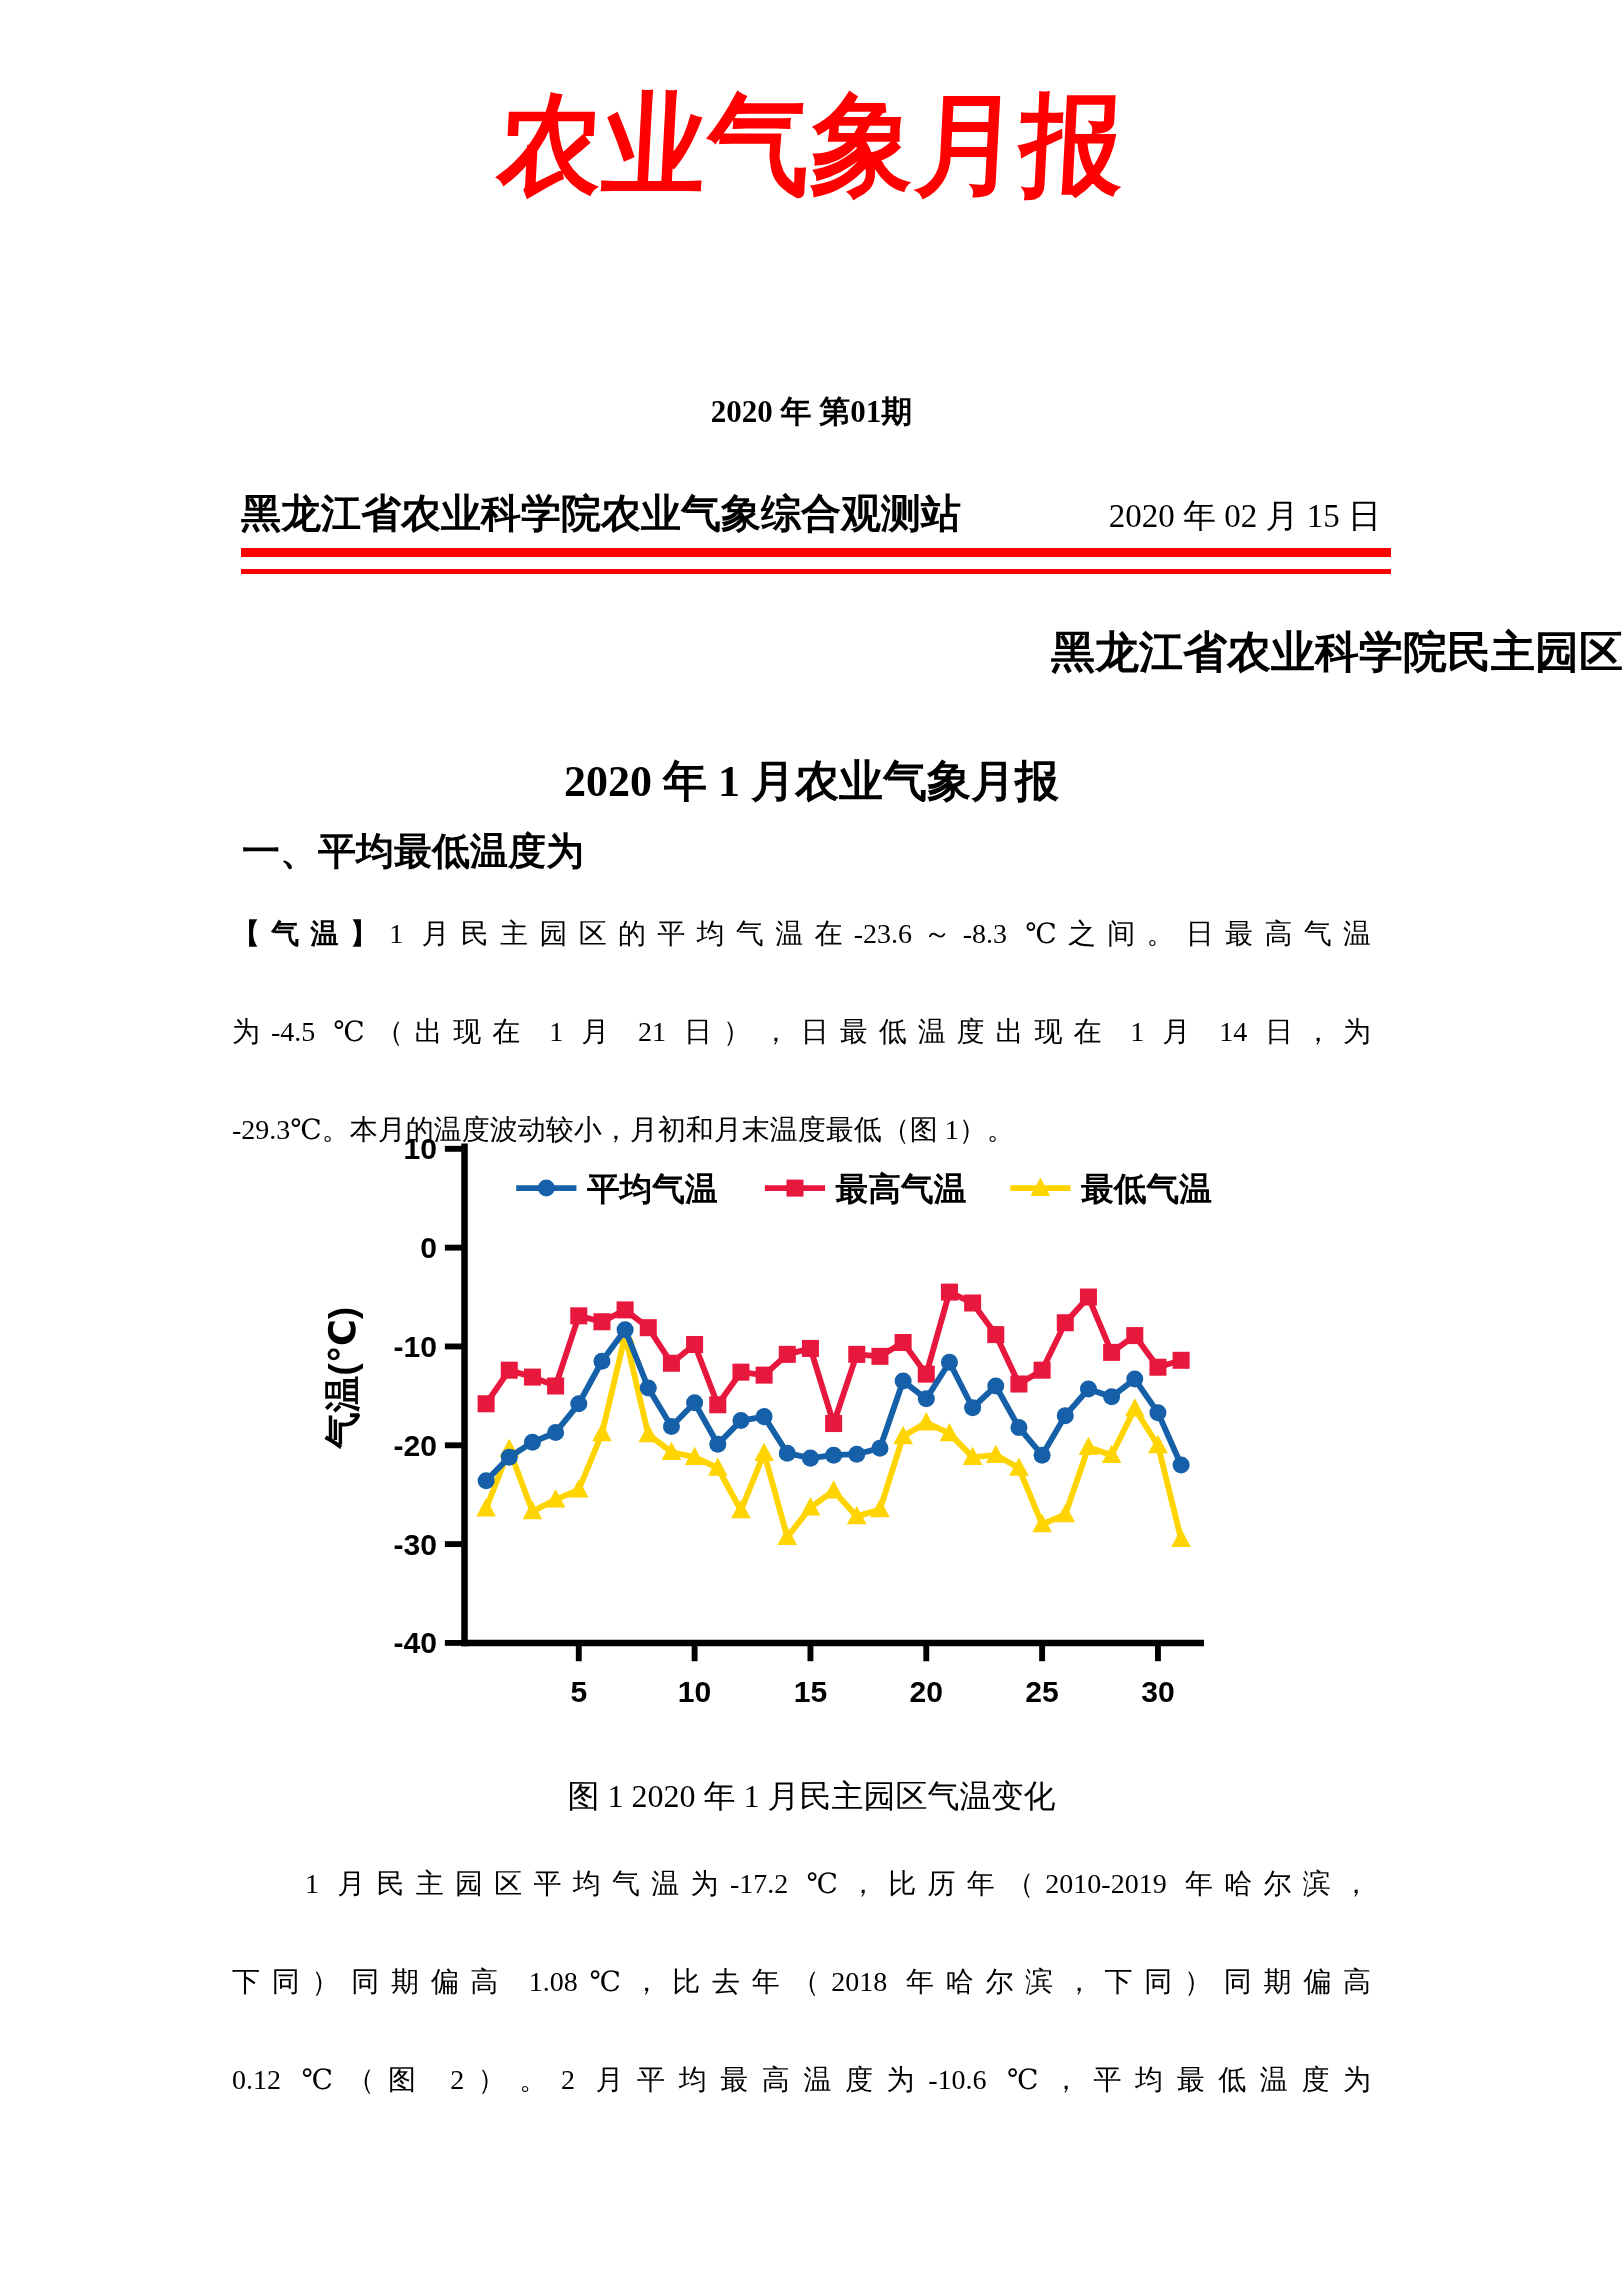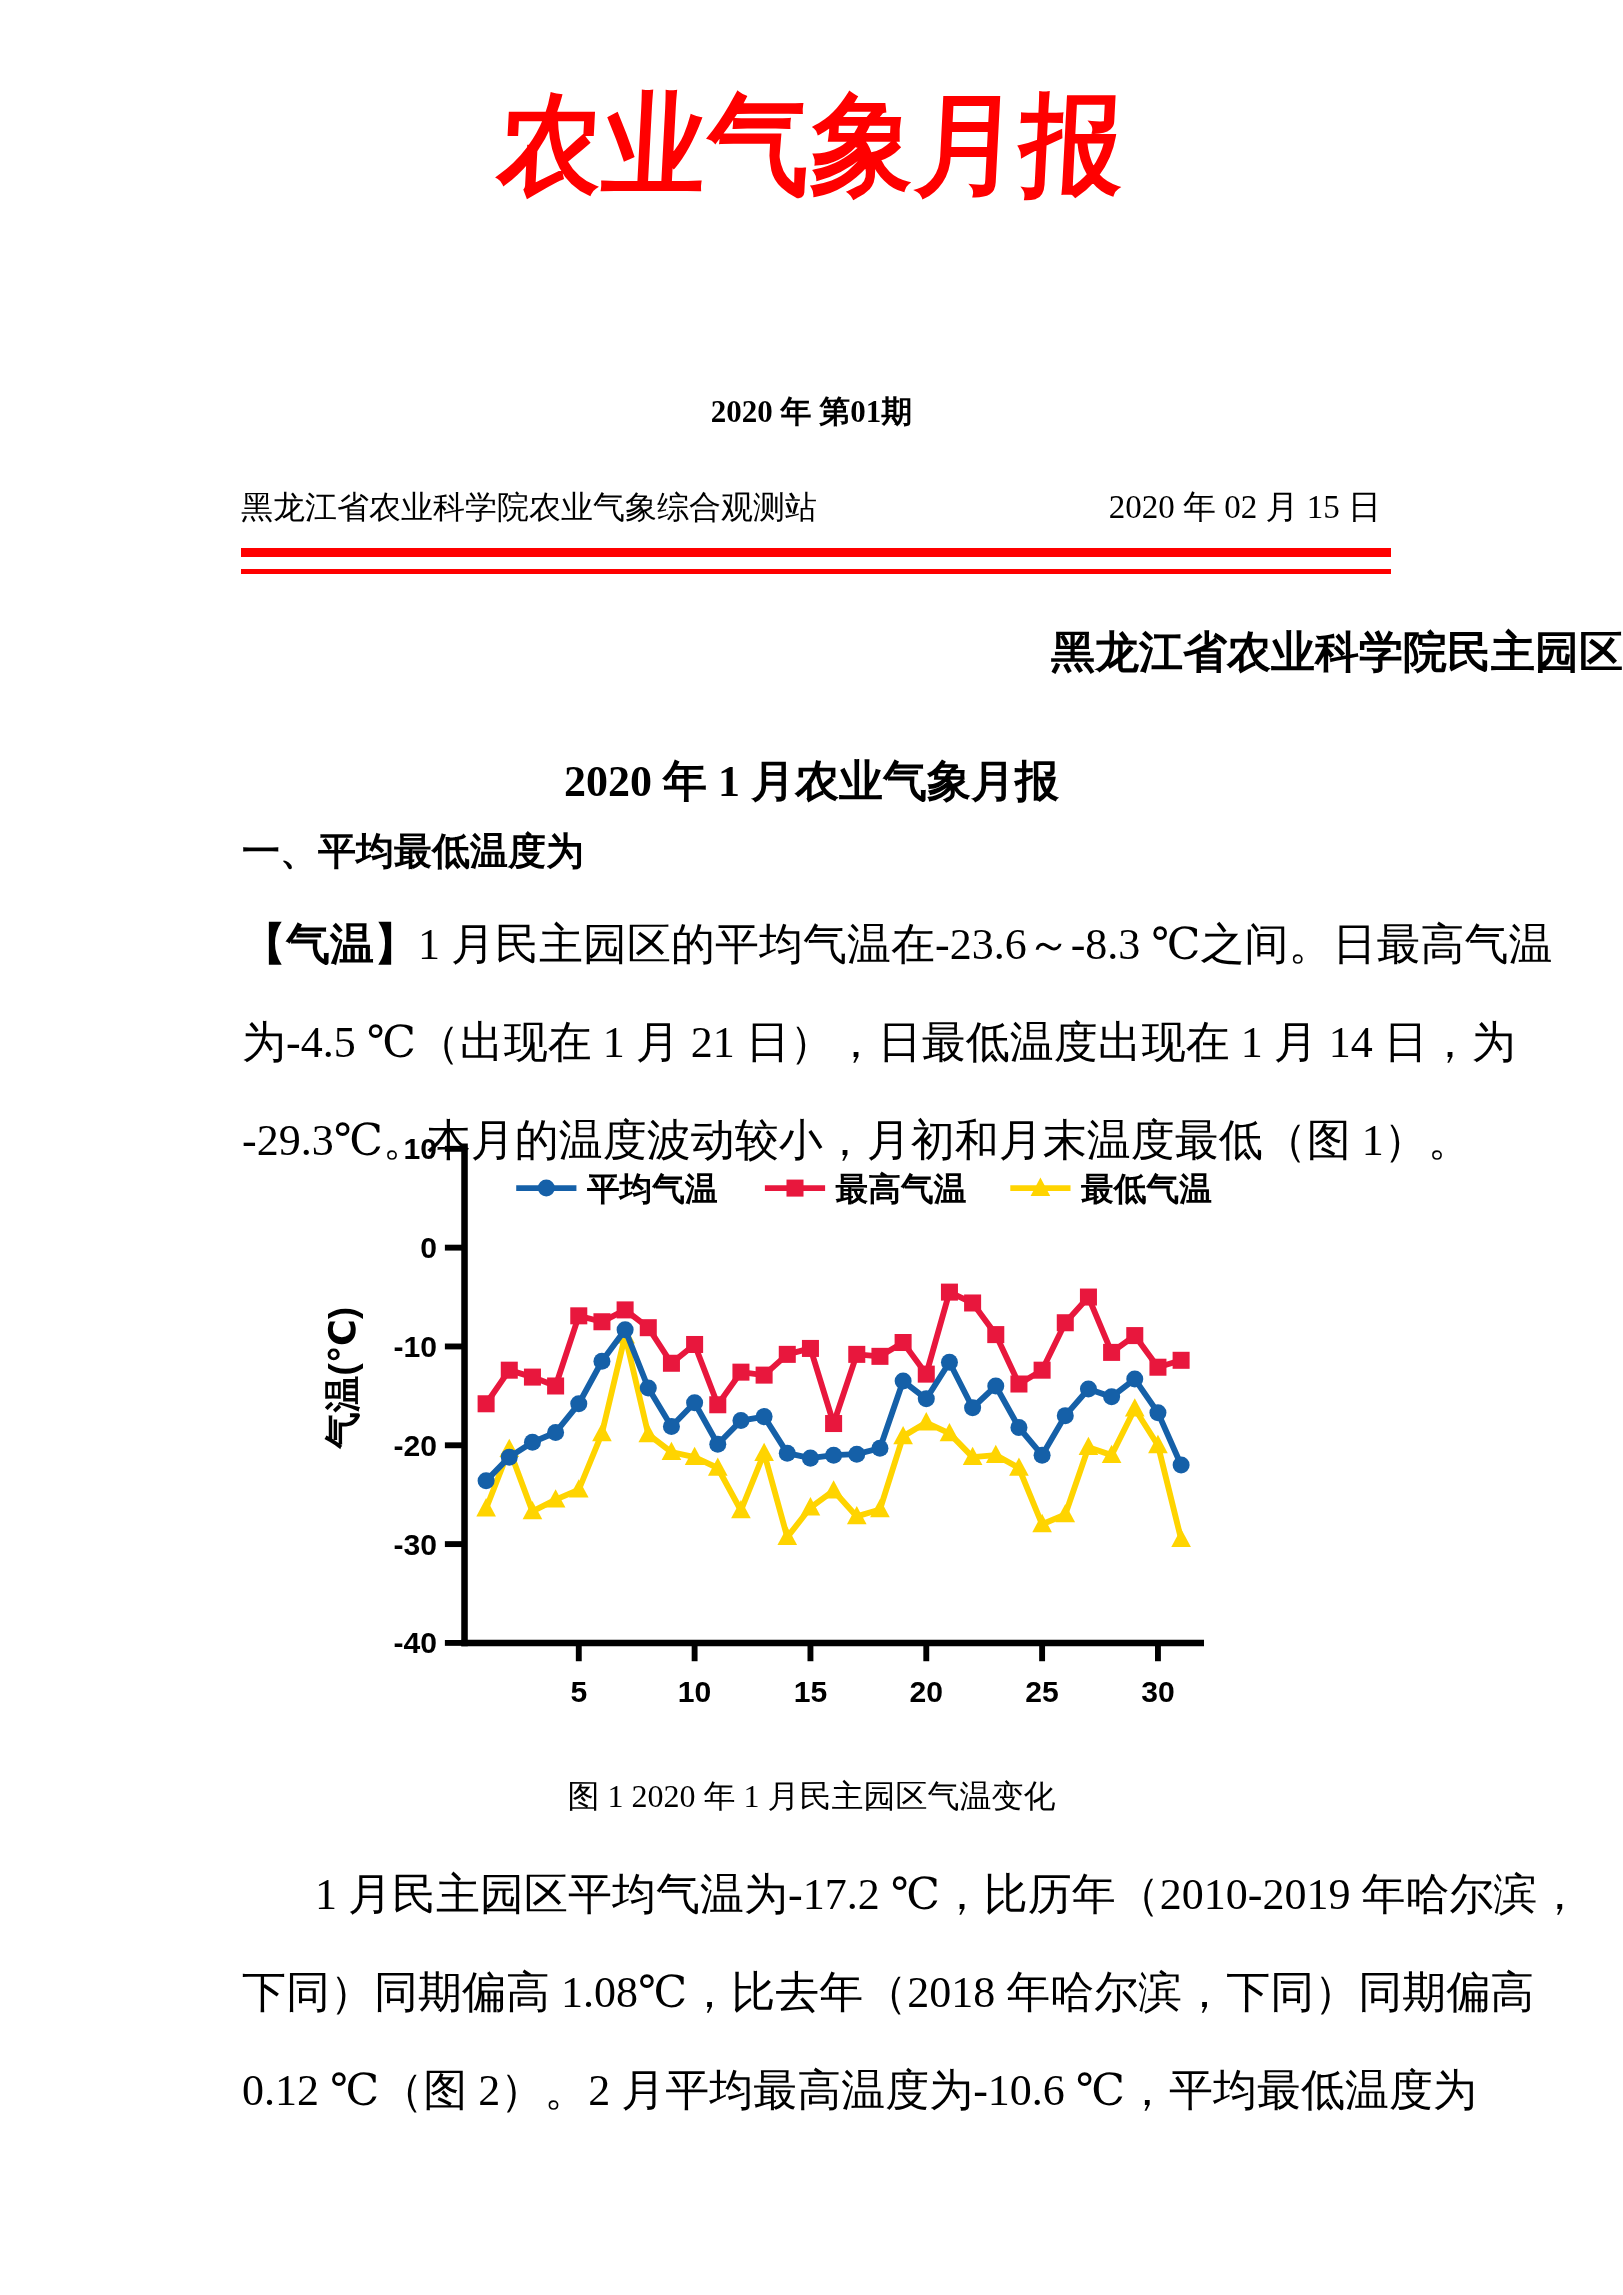--- a/index.html
+++ b/index.html
@@ -19,31 +19,31 @@
     font-weight:bold;
     color:#FF0000;
     letter-spacing:1.3px;
     transform:skewX(-3deg) scaleY(1.08);
   }
   .issue{top:391px;font-size:31px;font-weight:bold;}
   .masthead{
     top:462px;left:241px;width:1140px;
     display:flex;justify-content:space-between;align-items:baseline;
   }
-  .station{font-size:32px;font-weight:normal;margin-top:24px;}
+  .station{font-size:40px;font-weight:bold;margin-top:24px;}
   .issue-date{font-size:33px;}
   .redline-thick{top:548px;left:241px;width:1150px;height:9.2px;background:#FF0000;}
   .redline-thin{top:569px;left:241px;width:1150px;height:4.6px;background:#FF0000;}
   .report-title{font-size:44px;font-weight:bold;}
   .rt1{top:623px;text-align:right;}
   .rt2{top:752px;}
   .section-head{top:826px;left:242px;font-size:38px;font-weight:bold;}
   .body-line{
-    left:242px;width:1139px;
-    font-size:44px;
+    left:232px;width:1139px;
+    font-size:28px;
     text-align:justify;
     text-align-last:justify;
     white-space:nowrap;
   }
   .body-line.no-stretch{text-align-last:left;}
   .b-tag{font-weight:bold;}
   .indent{padding-left:73px;width:1065px;}
   .fig-caption{top:1775px;font-size:32px;font-family:Liberation Serif, serif;}
   .chart-wrap{top:1139px;left:314px;width:962px;height:589px;}
   svg text{font-family:"Liberation Sans","DejaVu Sans",sans-serif;}

